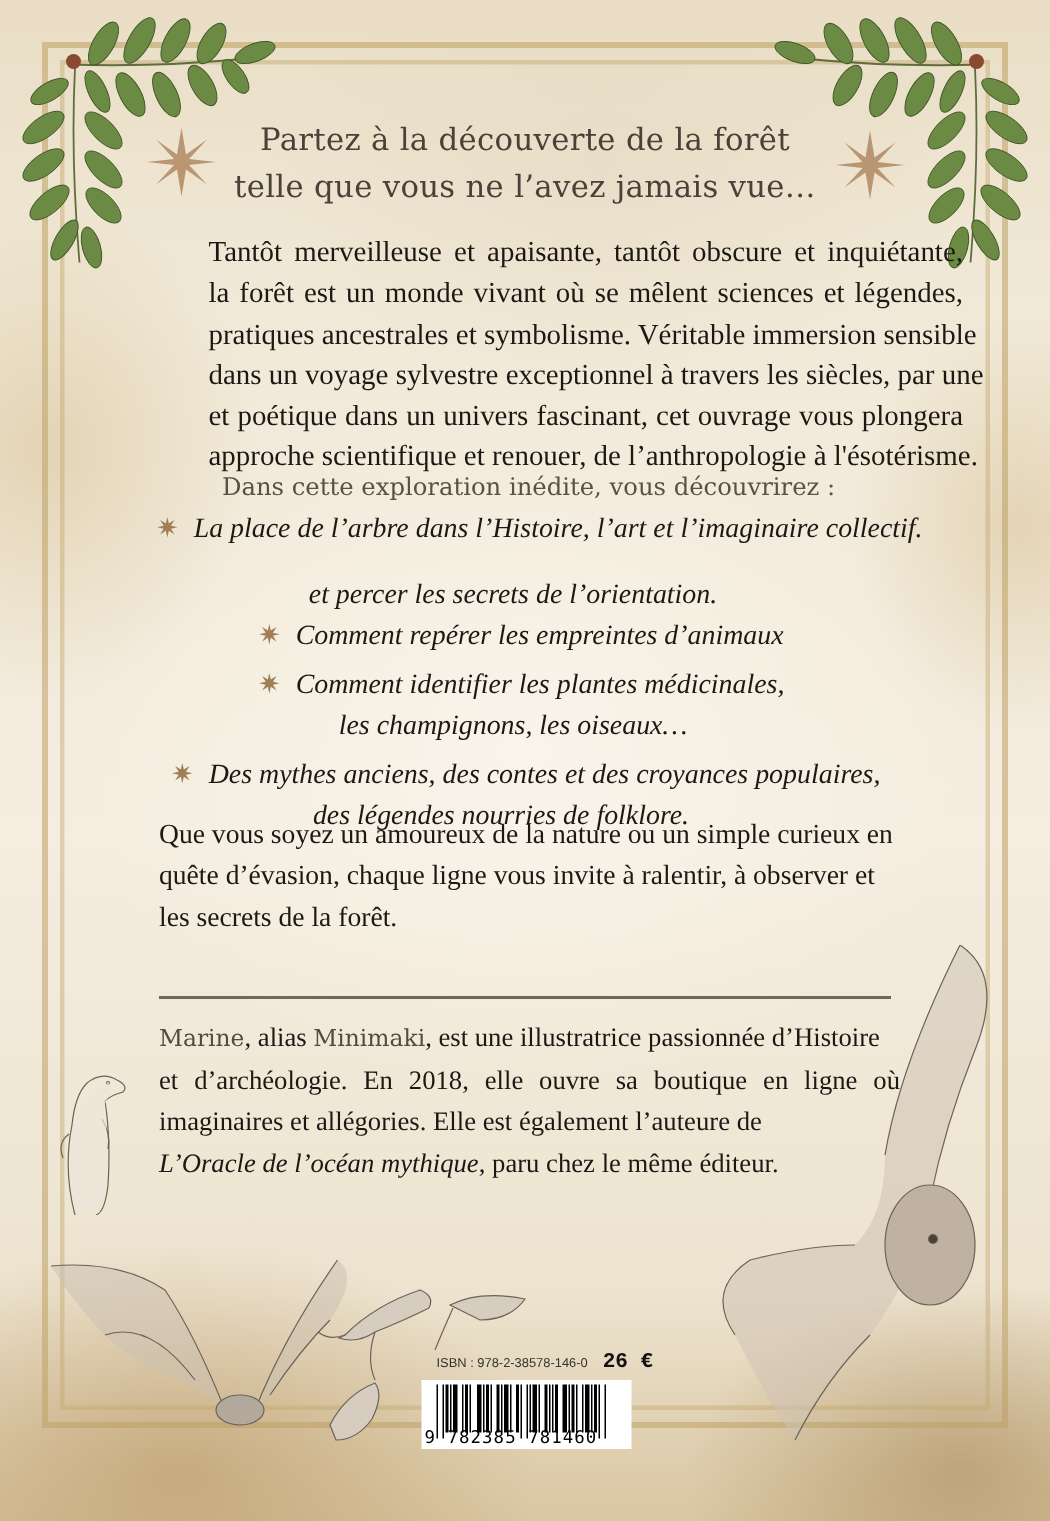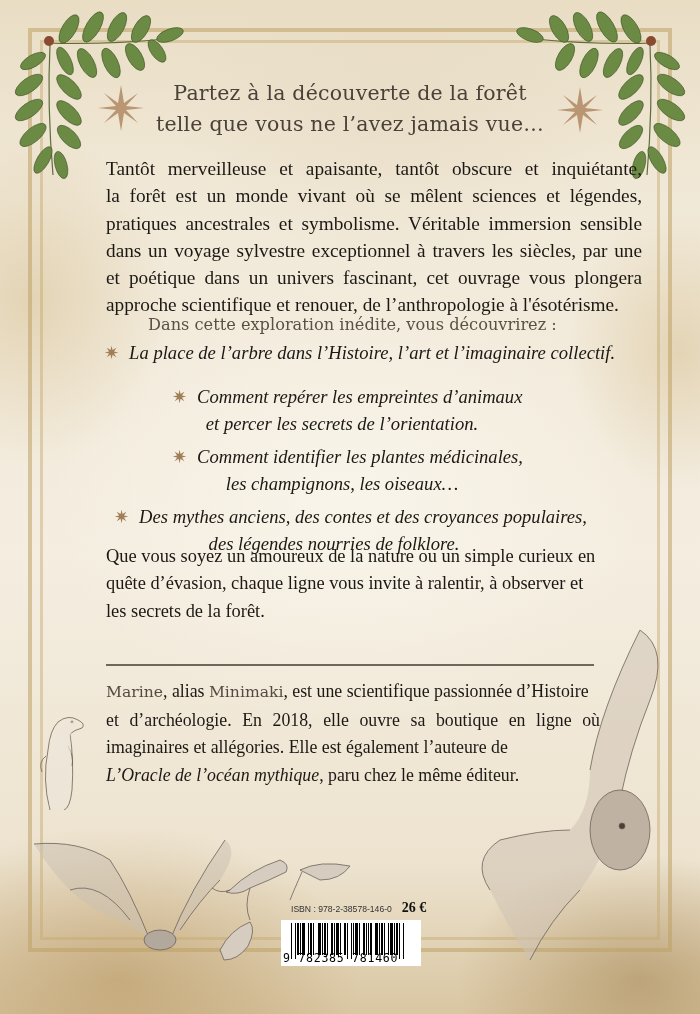--- a/index.html
+++ b/index.html
@@ -40,21 +40,21 @@
       font-family: "DejaVu Serif", serif; color: #4a4138;
       font-size: 20.5px; line-height: 31px; letter-spacing: 0.2px;
     }
     .headline div { white-space: nowrap; }
 
     .intro {
       position: absolute; left: 106px; top: 155px; width: 536px;
       font-size: 19.3px; line-height: 27.3px; text-align: justify; text-align-last: left;
       color: #1c1814;
     }
-    .intro span { display: block; white-space: nowrap; text-align: justify; text-align-last: justify; }
+    .intro span { display: block; white-space: nowrap; text-align: justify; text-align-last: justify; margin-left: 33px; }
     .intro span:last-child { text-align-last: left; }
 
     .subhead {
       position: absolute; left: 100px; top: 313px; width: 520px; padding-left: 48px;
       font-family: "DejaVu Serif", serif; color: #5b5046;
       font-size: 16.2px; line-height: 24px; white-space: nowrap;
     }
 
     .bullets { position: absolute; left: 0; top: 340px; width: 700px; }
     .bullet {
@@ -87,21 +87,21 @@
 
     .sketch { position: absolute; }
     .sketch-stroke { stroke: #6c625a; fill: none; stroke-width: 0.8; }
 
     .isbn-block { position: absolute; left: 289px; top: 900px; width: 160px; }
     .isbn-line {
       display: flex; align-items: baseline; gap: 10px;
       font-family: "Liberation Sans", sans-serif; color: #333;
       font-size: 8.6px; padding-left: 2px; height: 20px;
     }
-    .isbn-price { font-family: Liberation Serif, serif; font-weight: bold; font-size: 14px; color: #111; }
+    .isbn-price { font-family: Liberation Mono, monospace; font-weight: bold; font-size: 14px; color: #111; }
     .barcode {
       background: #fff; width: 140px; height: 46px; margin-left: -8px; position: relative;
       padding: 0;
     }
     .bars { position: absolute; left: 10px; top: 3px; height: 32px; display: flex; align-items: flex-start; }
     .bars i { display: block; height: 32px; background: #000; margin-right: 1px; }
     .bars i.g { height: 36px; }
     .bars i.s { background: transparent; }
     .barcode-digits {
       position: absolute; left: 2px; bottom: 1px; width: 138px;
@@ -194,43 +194,43 @@
   <span>approche scientifique et renouer, de l’anthropologie à l'ésotérisme.</span>
 </div>
 
 <div class="subhead">Dans cette exploration inédite, vous découvrirez :</div>
 
 <div class="bullets">
   <div class="bullet b1">
     <span class="b-star">✷</span><span>La place de l’arbre dans l’Histoire, l’art et l’imaginaire collectif.</span>
   </div>
   <div class="bullet b2">
+    <span class="line">et percer les secrets de l’orientation.</span>
     <span class="line"><span class="b-star">✷</span><span>Comment repérer les empreintes d’animaux</span></span>
-    <span class="line">et percer les secrets de l’orientation.</span>
   </div>
   <div class="bullet b3">
     <span class="line"><span class="b-star">✷</span><span>Comment identifier les plantes médicinales,</span></span>
     <span class="line">les champignons, les oiseaux…</span>
   </div>
   <div class="bullet b4">
     <span class="line"><span class="b-star">✷</span><span>Des mythes anciens, des contes et des croyances populaires,</span></span>
     <span class="line">des légendes nourries de folklore.</span>
   </div>
 </div>
 
 <div class="outro">
   <span>Que vous soyez un amoureux de la nature ou un simple curieux en</span>
   <span>quête d’évasion, chaque ligne vous invite à ralentir, à observer et</span>
   <span>les secrets de la forêt.</span>
 </div>
 
 <div class="divider"></div>
 
 <div class="bio">
-  <span class="row"><span class="name">Marine</span><span>, alias </span><span class="name">Minimaki</span><span>, est une scientifique passionnée d’Histoire</span></span>
+  <span class="row"><span class="name">Marine</span><span>, alias </span><span class="name">Minimaki</span><span>, est une illustratrice passionnée d’Histoire</span></span>
   <span class="row j">et d’archéologie. En 2018, elle ouvre sa boutique en ligne où</span>
   <span class="row">imaginaires et allégories. Elle est également l’auteure de</span>
   <span class="row"><em>L’Oracle de l’océan mythique</em><span>, paru chez le même éditeur.</span></span>
 </div>
 
 <svg class="sketch" style="left:28px; top:700px;" width="60" height="110" viewBox="0 0 60 110">
   <g class="sketch-stroke">
     <path d="M22 110 Q14 80 20 50 Q22 30 30 22 Q40 14 50 20 Q58 24 54 28 Q46 30 42 34 Q46 60 44 90 Q42 108 36 110"></path>
     <path d="M18 56 Q10 62 14 72"></path>
     <path d="M40 46 Q46 56 44 66"></path>

